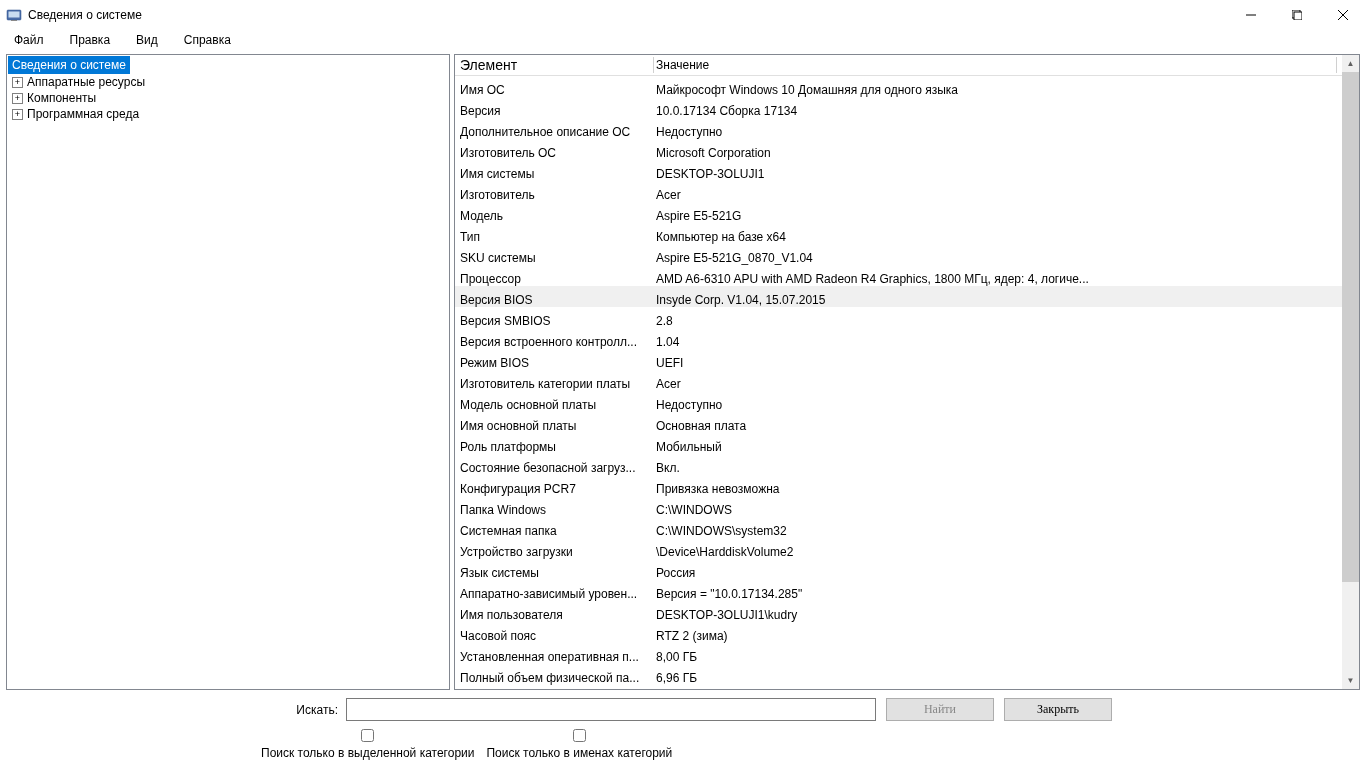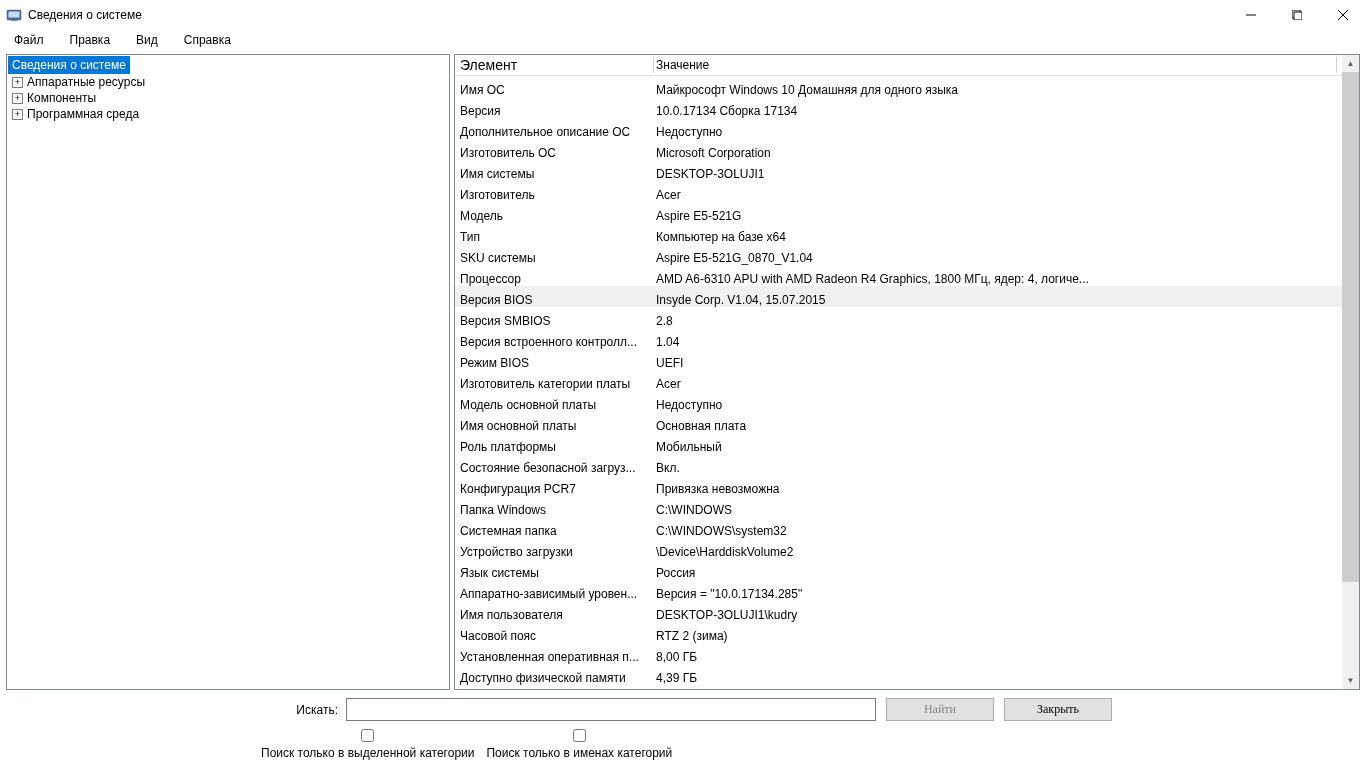--- a/index.html
+++ b/index.html
@@ -355,20 +355,24 @@
             <div class="c1">Имя пользователя</div>
             <div class="c2">DESKTOP-3OLUJI1\kudry</div>
           </div>
           <div class="detail-row">
             <div class="c1">Часовой пояс</div>
             <div class="c2">RTZ 2 (зима)</div>
           </div>
           <div class="detail-row">
             <div class="c1">Установленная оперативная п...</div>
             <div class="c2">8,00 ГБ</div>
+          </div>
+          <div class="detail-row">
+            <div class="c1">Полный объем физической па...</div>
+            <div class="c2">6,96 ГБ</div>
           </div>
           <div class="detail-row">
             <div class="c1">Доступно физической памяти</div>
             <div class="c2">4,39 ГБ</div>
           </div>
         </div>
     </div>
     <div class="scrollbar">
       <div class="scroll-arrow">▲</div>
       <div class="scroll-track">

